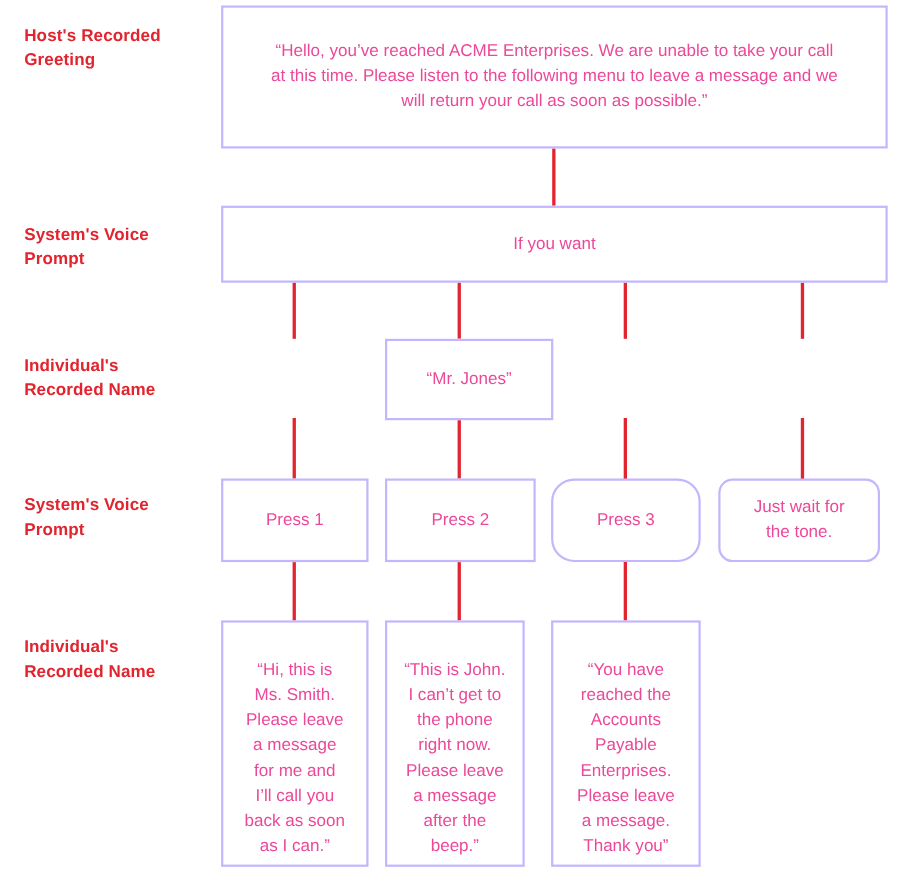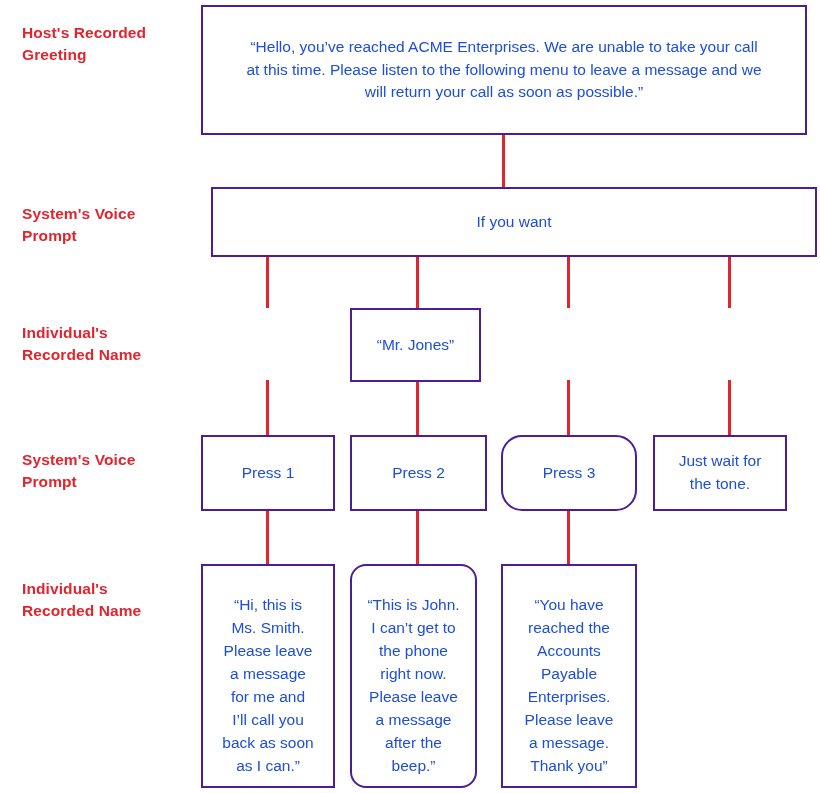--- a/index.html
+++ b/index.html
@@ -29,34 +29,34 @@
     font-weight: bold;
     font-size: 15.5px;
     line-height: 1.42;
     letter-spacing: 0.1px;
   }
 
   
   .node {
     position: absolute;
     box-sizing: border-box;
-    border: 2px solid #4c1d95;
+    border: 2px solid #c4b5fd;
     background: #ffffff;
-    color: #1d4ed8;
+    color: #ec4899;
     font-size: 15.5px;
     line-height: 1.48;
     text-align: center;
     display: flex;
     align-items: center;
     justify-content: center;
     padding: 4px 8px;
     z-index: 2;
   }
   .node.tall {
-    align-items: flex-start;
+    align-items: flex-end;
     padding-top: 28px;
   }
   .node .txt {
     display: block;
     width: 100%;
     white-space: pre-line;
   }
 
   
   .connector {
@@ -99,60 +99,60 @@
   <div class="connector" style="left:728px; top:380px; height:56px;"></div>
 
   <div class="connector" style="left:266px; top:510px; height:55px;"></div>
   <div class="connector" style="left:416px; top:510px; height:55px;"></div>
   <div class="connector" style="left:567px; top:510px; height:55px;"></div>
 
   <div class="node" style="left:201px; top:5px; width:606px; height:130px;">
     <span class="txt" style="max-width:520px; margin:0 auto;">“Hello, you’ve reached ACME Enterprises. We are unable to take your call at this time. Please listen to the following menu to leave a message and we will return your call as soon as possible.”</span>
   </div>
 
-  <div class="node" style="left:211px; top:187px; width:606px; height:70px;align-items:center;">
+  <div class="node" style="left:201px; top:187px; width:606px; height:70px;align-items:center;">
     <span class="txt">If you want</span>
   </div>
 
 
-  <div class="node" style="left:350px; top:308px; width:131px; height:74px;">
+  <div class="node" style="left:350px; top:308px; width:153px; height:74px;">
     <span class="txt">“Mr. Jones”</span>
   </div>
 
 
 
   <div class="node" style="left:201px; top:435px; width:134px; height:76px;">
     <span class="txt">Press 1</span>
   </div>
 
   <div class="node" style="left:350px; top:435px; width:137px; height:76px;">
     <span class="txt">Press 2</span>
   </div>
 
   <div class="node" style="left:501px; top:435px; width:136px; height:76px;border-radius:21px;">
     <span class="txt">Press 3</span>
   </div>
 
-  <div class="node" style="left:653px; top:435px; width:134px; height:76px;">
+  <div class="node" style="left:653px; top:435px; width:147px; height:76px;border-radius:13px;">
     <span class="txt">Just wait for
 the tone.</span>
   </div>
 
   <div class="node tall" style="left:201px; top:564px; width:134px; height:224px;">
     <span class="txt">“Hi, this is
 Ms. Smith.
 Please leave
 a message
 for me and
 I’ll call you
 back as soon
 as I can.”</span>
   </div>
 
-  <div class="node tall" style="left:350px; top:564px; width:127px; height:224px;border-radius:16px;">
+  <div class="node tall" style="left:350px; top:564px; width:127px; height:224px;">
     <span class="txt">“This is John.
 I can’t get to
 the phone
 right now.
 Please leave
 a message
 after the
 beep.”</span>
   </div>
 

